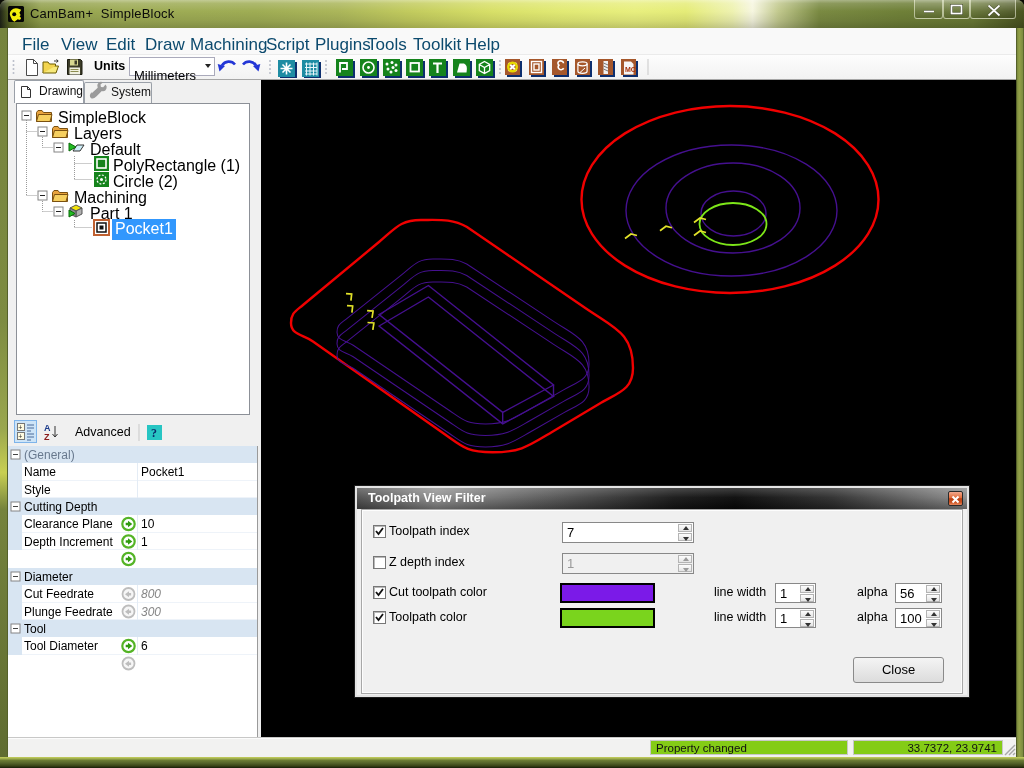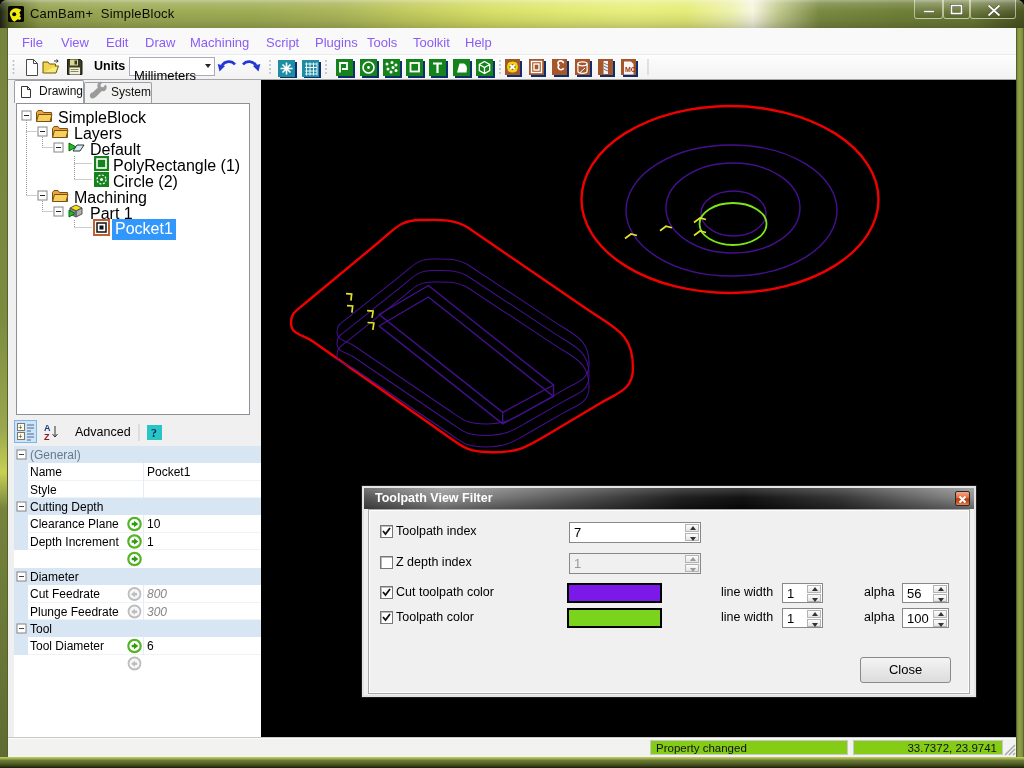--- a/index.html
+++ b/index.html
@@ -11,52 +11,52 @@
       linear-gradient(180deg, rgba(255,255,255,.38) 0%, rgba(255,255,255,.15) 12%, rgba(255,255,255,0) 40%, rgba(0,0,0,.08) 75%, rgba(0,0,0,.18) 100%),
       linear-gradient(90deg, #1f2317 0%, #5f6d26 1%, #93a14e 4%, #9dab55 12%, #9fad54 25%, #abb65a 33%, #c2cb5e 40%, #d8e068 48%, #e2ea74 55%, #e8ef7e 62%, #e5ec78 67%, #eef2b0 71.5%, #f6f6e0 73.5%, #c2c98e 76%, #7a8a42 80%, #6f8038 88%, #6a7a36 95%, #4a5420 100%);
   }
   #titletext { position:absolute; left:30px; top:6px; font-size:13px; color:#0a0a0a; letter-spacing:0.2px; }
   
   #capbtns { position:absolute; left:914px; top:0px; width:102px; height:19px; }
   .capbtn { position:absolute; top:0; height:19px; border:1px solid rgba(250,252,230,.55); border-top:none; background:linear-gradient(180deg, rgba(255,255,255,.18), rgba(0,0,0,.12)); }
   
   #client { position:absolute; left:8px; top:28px; width:1008px; height:729px; background:#f0f0f0; }
   #menubar { position:absolute; left:0; top:0; width:1008px; height:27px; background:#f9f9f9; border-bottom:1px solid #ebebeb; }
-  .menuitem { position:absolute; top:7px; font-size:13px; color:#8b5cf6; }
+  .menuitem { position:absolute; top:7px; font-size:17px; color:#0c4a6e; }
   #toolbar { position:absolute; left:0; top:27px; width:1008px; height:25px; background:linear-gradient(180deg,#fdfdfd,#f2f2f2); border-bottom:1px solid #a6a6a6;padding-left:36px; }
   
   #leftpanel { position:absolute; left:0; top:52px; width:253px; height:657px; background:#f0f0f0; }
   #canvas { position:absolute; left:253px; top:52px; width:755px; height:657px; background:#000; }
   #statusbar { position:absolute; left:0; top:709px; width:1008px; height:20px; background:#f2f2f1; border-top:1px solid #c8c8c7; box-shadow:inset 0 1px 0 #fcfcfc; }
   .statuspanel { position:absolute; top:2px; height:15px; border:1px solid #c8c8c7; background:#84cc16; font-size:11.5px; color:#111; }
   #framebottom { position:absolute; left:0; top:757px; width:1024px; height:11px;
     background:linear-gradient(180deg, #c6d05c 0%, #a8b652 12%, #6a7a33 32%, #55642a 55%, #3a4517 80%, #222a0c 94%, #131808 100%); }
   #frameleft { position:absolute; left:0; top:28px; width:8px; height:729px; box-shadow:inset -1px 0 0 #55612a;
     background:linear-gradient(180deg, #75833d 0%, #7d8b41 40%, #9aa74e 55%, #c8cf52 61%, #75833d 66%, #5f6c31 100%); }
   #frameright { position:absolute; left:1016px; top:28px; width:8px; height:729px; box-shadow:inset 1px 0 0 #55612a;
     background:linear-gradient(90deg, #6f7d37, #93a148 40%, #7d8b41 85%, #3f4a1b); }
   
   .tab { position:absolute; font-size:12px; color:#111; }
   
   #treebox { position:absolute; left:8px; top:23px; width:234px; height:312px; background:#fff; border:1px solid #8c9097; }
   .tnode { position:absolute; font-size:16px; color:#000; white-space:nowrap;text-align:center; }
   
   #propbar { position:absolute; left:0; top:339px; width:253px; height:27px; background:#f0f0f0; }
-  #propgrid { position:absolute; left:0; top:366px; width:250px; height:291px; background:#fff; border-right:1px solid #9a9a9a;margin-left:6px; }
+  #propgrid { position:absolute; left:0; top:366px; width:250px; height:291px; background:#fff; border-right:1px solid #9a9a9a; }
   .prow { position:absolute; left:0; width:249px; height:18px; font-size:12px; background:#fff; }
   .prow .strip { position:absolute; left:0; top:0; width:14px; height:100%; background:#d8e5f2; }
   .pcat { background:#d8e5f2; color:#68798e; }
   .pname { position:absolute; left:16px; top:2px; color:#000; }
   .pval { position:absolute; left:133px; top:2px; color:#000; }
   .pval.def { color:#868686; font-style:italic; }
   .rowline { position:absolute; left:14px; right:0; bottom:0; height:1px; background:#eef3f9; }
   .vdiv { position:absolute; left:129px; top:0; width:1px; height:100%; background:#e4ecf5; }
   
   #dialog { position:absolute; left:355px; top:486px; width:614px; height:211px; background:#f0f0f0;
-     border:2px solid #e4e4e4; box-shadow:0 0 0 1px #1c1c1c;margin-left:7px; }
+     border:2px solid #e4e4e4; box-shadow:0 0 0 1px #1c1c1c; }
   #dlgtitle { position:absolute; left:0; top:0; width:610px; height:21px;
      background:
       linear-gradient(180deg, rgba(255,255,255,.22) 0%, rgba(255,255,255,.04) 45%, rgba(0,0,0,.30) 100%),
       linear-gradient(90deg, #4e4e4e 0%, #8f8f8f 13%, #565656 32%, #171717 52%, #090909 62%, #2e2e2e 78%, #8c8c8c 100%);
   }
   #dlgtitle span { position:absolute; left:11px; top:3px; color:#fff; font-size:12.5px; font-weight:bold; }
   .dlabel { position:absolute; font-size:12.5px; color:#000; }
   .dbox { position:absolute; background:#fff; border:1px solid #888; }
   .check { position:absolute; width:13px; height:13px; background:#fff; border:1px solid #777; box-shadow:inset 1px 1px 0 #b9b9b9; }
   .spincol { position:absolute; right:1px; top:1px; width:14px; height:17px; }

